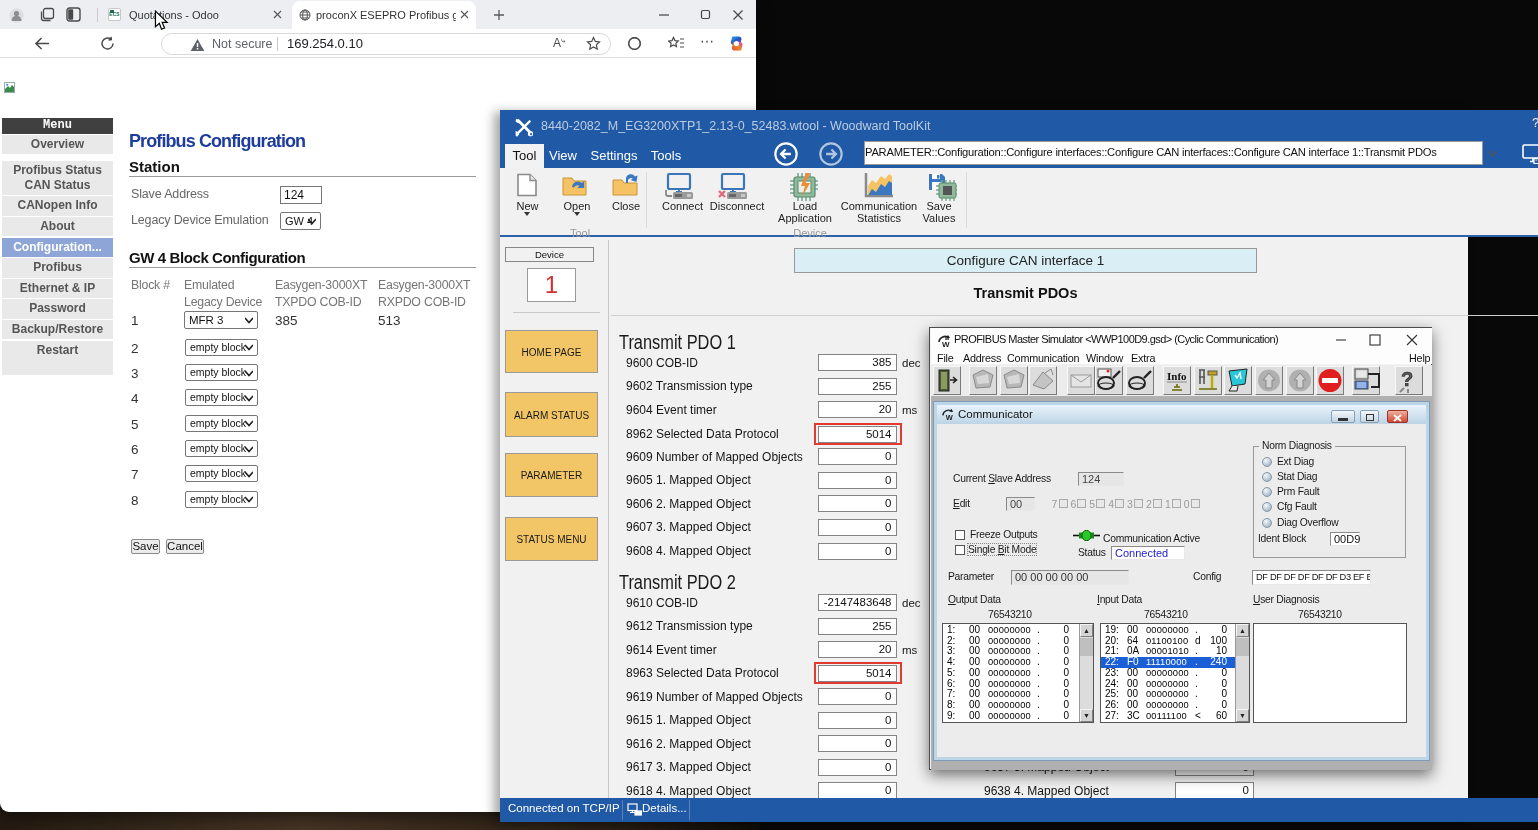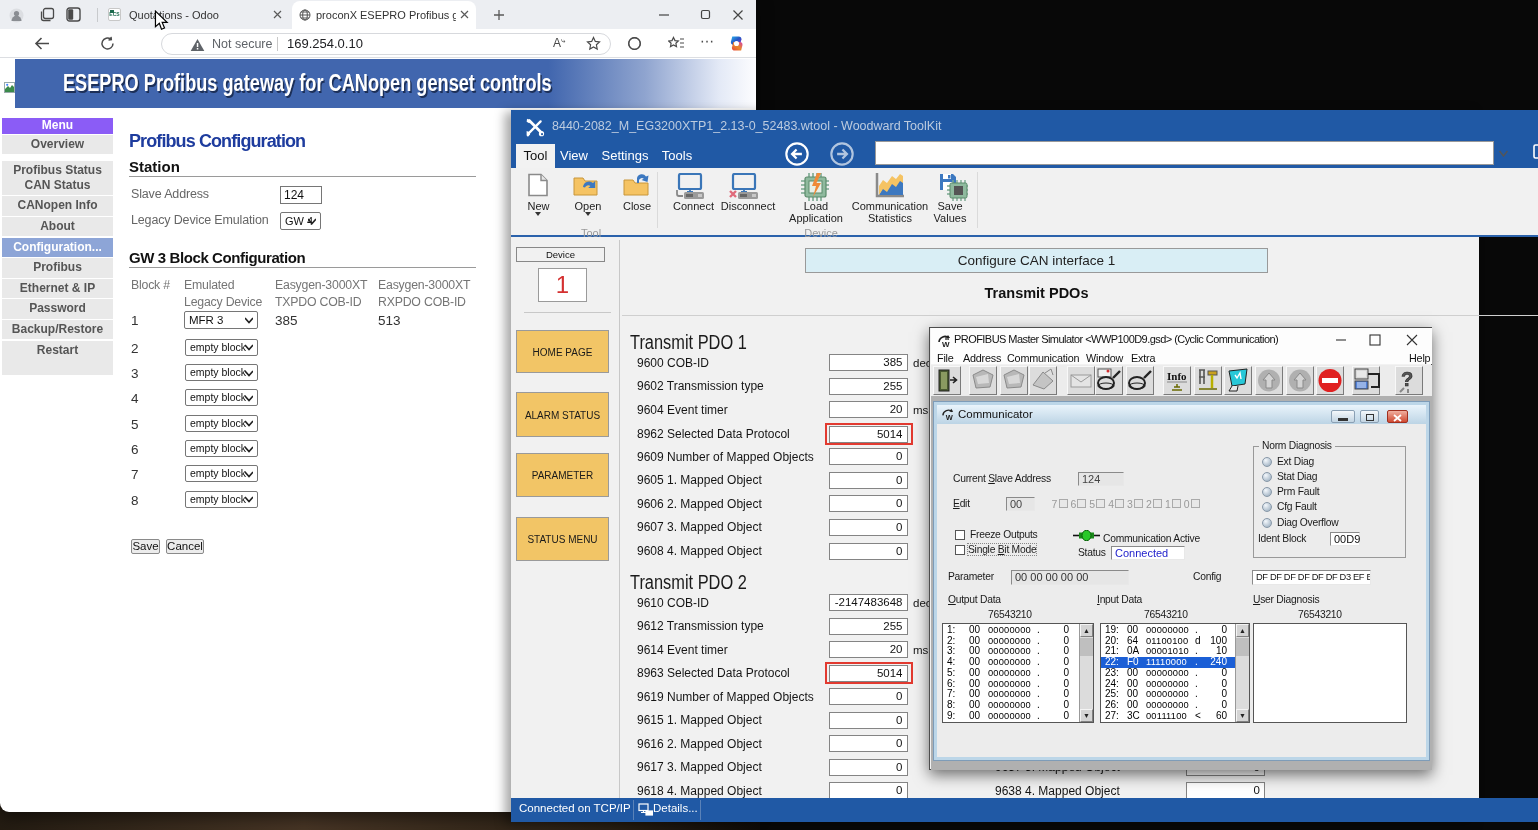--- a/index.html
+++ b/index.html
@@ -13,33 +13,33 @@
 #tabbar{left:0;top:0;width:756px;height:29px;background:#eceef2;border-radius:0;}
 #tab1{left:101px;top:0px;width:189px;height:29px;background:#eceef2;}
 #tab2{left:292px;top:1px;width:184px;height:28px;background:#fff;border-radius:8px 8px 0 0;}
 .tabtxt{font-size:11.5px;color:#333;white-space:nowrap;overflow:hidden;}
 #addrbar{left:0;top:29px;width:756px;height:29px;background:#fff;border-bottom:1px solid #dcdee2;}
 #addrpill{left:161px;top:33px;width:450px;height:22px;border:1px solid #d7d9dd;border-radius:11px;background:#fff;}
 
 #banner{left:15px;top:59px;width:741px;height:49px;background:linear-gradient(90deg,#4166ae 0%,#4166ae 72%,#8fa4cf 85%,#e3e9f6 95%,#fdfdff 100%);}
 #bannertxt{left:48px;top:11px;font-size:23px;font-weight:bold;color:#fff;text-shadow:1.8px 1.8px 0 #1c2f57;white-space:nowrap;transform:scaleX(0.79);transform-origin:left;}
 .menuitem{left:2px;width:111px;height:20px;background:#e9e9e9;text-align:center;font-size:12px;font-weight:bold;color:#555;line-height:20px;}
-.menuhdr{background:#8b5cf6;color:#fff;}
+.menuhdr{background:#404040;color:#fff;font-family:Liberation Mono, monospace;}
 .menusel{background:#8da5d7;color:#fff;}
 .bheading{position:absolute;font-weight:bold;color:#111;}
 .blabel{position:absolute;font-size:12.5px;color:#666;letter-spacing:-0.15px;}
 .hrule{position:absolute;height:1px;background:#9a9a9a;}
 .binput{position:absolute;background:#fff;border:1px solid #767676;font-size:12px;color:#111;padding-left:3px;}
 .bselect{position:absolute;background:#fff;border:1px solid #767676;font-size:12px;color:#111;padding-left:4px;border-radius:2px;}
 .selarr{position:absolute;right:4px;top:4px;width:8px;height:8px;}
 .bhead2{position:absolute;font-size:12.3px;color:#757575;line-height:16.5px;letter-spacing:-0.2px;}
 .btd{position:absolute;font-size:13.5px;color:#333;}
 .bbtn{position:absolute;height:15px;background:#ececec;border:1px solid #8a8a8a;border-radius:2px;font-size:11.5px;color:#111;text-align:center;line-height:13px;}
 
-#toolkit{left:511px;top:110px;width:968px;height:712px;background:#f1f1f1;box-shadow:-6px 2px 10px rgba(0,0,0,.35);}
+#toolkit{left:500px;top:110px;width:968px;height:712px;background:#f1f1f1;box-shadow:-6px 2px 10px rgba(0,0,0,.35);}
 #tktitle{left:0;top:0;width:1049px;height:34px;background:#2059a5;}
 #tktabs{left:0;top:34px;width:1049px;height:24px;background:#2059a5;}
 .tktab{position:absolute;top:34px;height:24px;color:#fff;font-size:13px;line-height:24px;text-align:center;}
 #tkribbon{left:0;top:58px;width:1049px;height:69px;background:#f1f1f1;border-bottom:2px solid #2b62ab;}
 .ribicon{position:absolute;top:63px;}
 .riblbl{position:absolute;top:90px;font-size:11px;color:#222;text-align:center;white-space:nowrap;line-height:12px;}
 .ribsep{position:absolute;top:62px;width:1px;height:56px;background:#dadada;}
 .ribgrp{position:absolute;top:117px;font-size:11px;color:#9a9a9a;text-align:center;}
 .caret{position:absolute;width:0;height:0;border-left:3.5px solid transparent;border-right:3.5px solid transparent;border-top:4px solid #333;}
 #tkstatus{left:0;top:688px;width:1049px;height:24px;background:#2059a5;color:#fff;font-size:12px;}
@@ -159,23 +159,20 @@
           <linearGradient id="cp2" x1="0" y1="1" x2="1" y2="0">
             <stop offset="0" stop-color="#e8413c"></stop>
             <stop offset="0.5" stop-color="#e88a2a"></stop>
             <stop offset="1" stop-color="#d640a8"></stop>
           </linearGradient>
         </defs>
         <path d="M6 2 h9 a4 4 0 0 1 4 4 l-2 8 h-9 a4 4 0 0 1 -4-4 z" fill="url(#cp1)"></path>
         <path d="M18.5 22 h-9 a4 4 0 0 1 -4-4 l2-8 h9 a4 4 0 0 1 4 4 z" fill="url(#cp2)"></path>
         <circle cx="12" cy="12" r="3.6" fill="#fff"></circle>
       </svg>
-<div class="abs" id="banner">
-        <div class="abs" id="bannertxt">ESEPRO Profibus gateway for CANopen genset controls</div>
-      </div>
 <svg class="abs" style="left:4px;top:82px" width="11" height="11" viewBox="0 0 11 11">
         <rect x="0.5" y="0.5" width="10" height="10" fill="#fff" stroke="#9aa" stroke-width="1"></rect>
         <path d="M1 7 L4 4 L6 6 L8 3 L10 5 V10 H1 Z" fill="#3a8a4a"></path>
         <circle cx="3.2" cy="2.8" r="1.1" fill="#48f"></circle>
       </svg>
 <div class="abs menuitem menuhdr" style="top:118.0px;height:15.5px;line-height:15.5px">Menu</div>
 <div class="abs menuitem " style="top:134.5px;height:19.6px;line-height:19.6px">Overview</div>
 <div class="abs menuitem " style="top:161px;height:19.6px;line-height:19.6px">Profibus Status</div>
 <div class="abs menuitem " style="top:175.7px;height:19.6px;line-height:19.6px">CAN Status</div>
 <div class="abs menuitem " style="top:196.3px;height:19.6px;line-height:19.6px">CANopen Info</div>
@@ -188,21 +185,21 @@
 <div class="abs menuitem " style="top:340.5px;height:34px;line-height:19.6px">Restart</div>
 <div class="abs" style="left:129px;top:131px;font-size:18px;font-weight:bold;color:#1e3c9e;letter-spacing:-0.9px">Profibus Configuration</div>
 <div class="abs bheading" style="left:129px;top:158px;font-size:15px">Station</div>
 <div class="abs hrule" style="left:129px;top:176px;width:347px"></div>
 <div class="abs blabel" style="left:131px;top:187px">Slave Address</div>
 <div class="abs binput" style="left:280px;top:186px;width:42px;height:18px;line-height:16px">124</div>
 <div class="abs blabel" style="left:131px;top:213px">Legacy Device Emulation</div>
 <div class="abs bselect" style="left:280px;top:212px;width:41px;height:18px;line-height:16px;font-size:11px">GW&nbsp;4<svg class="selarr" viewBox="0 0 8 8">
           <path d="M0 2 L4 6.5 L8 2" fill="none" stroke="#222" stroke-width="1.6"></path>
         </svg></div>
-<div class="abs bheading" style="left:129px;top:249px;font-size:15px;letter-spacing:-0.4px">GW 3 Block Configuration</div>
+<div class="abs bheading" style="left:129px;top:249px;font-size:15px;letter-spacing:-0.4px">GW 4 Block Configuration</div>
 <div class="abs hrule" style="left:129px;top:267px;width:347px"></div>
 <div class="abs bhead2" style="left:131px;top:277px">Block #</div>
 <div class="abs bhead2" style="left:184px;top:277px">Emulated<br>Legacy Device</div>
 <div class="abs bhead2" style="left:275px;top:277px">Easygen-3000XT<br>TXPDO COB-ID</div>
 <div class="abs bhead2" style="left:378px;top:277px">Easygen-3000XT<br>RXPDO COB-ID</div>
 <div class="abs btd" style="left:131px;top:313px">1</div>
 <div class="abs bselect" style="left:184px;top:311px;width:74px;height:18px;line-height:16px;font-size:11.5px">MFR&nbsp;3<svg class="selarr" viewBox="0 0 8 8">
           <path d="M0 2 L4 6.5 L8 2" fill="none" stroke="#222" stroke-width="1.6"></path>
         </svg></div>
 <div class="abs btd" style="left:275px;top:313px">385</div>
@@ -259,20 +256,21 @@
 <div class="abs tktab" style="left:142px;width:48px;">Tools</div>
 <svg class="abs" style="left:274px;top:32px" width="24" height="24" viewBox="0 0 27 27">
         <circle cx="13.5" cy="13.5" r="12" fill="none" stroke="#fff" stroke-width="2.4"></circle>
         <path d="M19 13.5 H9 M13 8.5 L8 13.5 L13 18.5" fill="none" stroke="#fff" stroke-width="2.6"></path>
       </svg>
 <svg class="abs" style="left:319px;top:32px;opacity:.65" width="24" height="24" viewBox="0 0 27 27">
         <circle cx="13.5" cy="13.5" r="12" fill="none" stroke="#fff" stroke-width="2.4"></circle>
         <path d="M8 13.5 H18 M14 8.5 L19 13.5 L14 18.5" fill="none" stroke="#fff" stroke-width="2.6"></path>
       </svg>
 <div class="abs" style="left:364px;top:31px;width:619px;height:24px;background:#fff;border:1px solid #999"></div>
+<div class="abs" style="left:365px;top:35.5px;font-size:11.2px;letter-spacing:-0.25px;color:#111;white-space:nowrap">PARAMETER::Configuration::Configure interfaces::Configure CAN interfaces::Configure CAN interface 1::Transmit PDOs</div>
 <svg class="abs" style="left:988px;top:40px" width="9" height="7" viewBox="0 0 9 7">
         <path d="M0.5 1 L4.5 6 L8.5 1" fill="none" stroke="#555" stroke-width="1.4"></path>
       </svg>
 <svg class="abs" style="left:1022px;top:34px" width="22" height="20" viewBox="0 0 22 20" fill="none" stroke="#fff" stroke-width="1.6">
         <rect x="1" y="1" width="20" height="13" rx="1.5"></rect>
         <path d="M8 17.5 H14 M11 14 V17.5"></path>
         <rect x="12" y="14.5" width="9" height="5" fill="#2059a5" stroke="#fff" stroke-width="1.2"></rect>
         <path d="M13.5 16 h1.5 M16 16 h1.5 M18.5 16 h1.5" stroke-width="0.9"></path>
       </svg>
 <div class="abs" id="tkribbon"></div>

